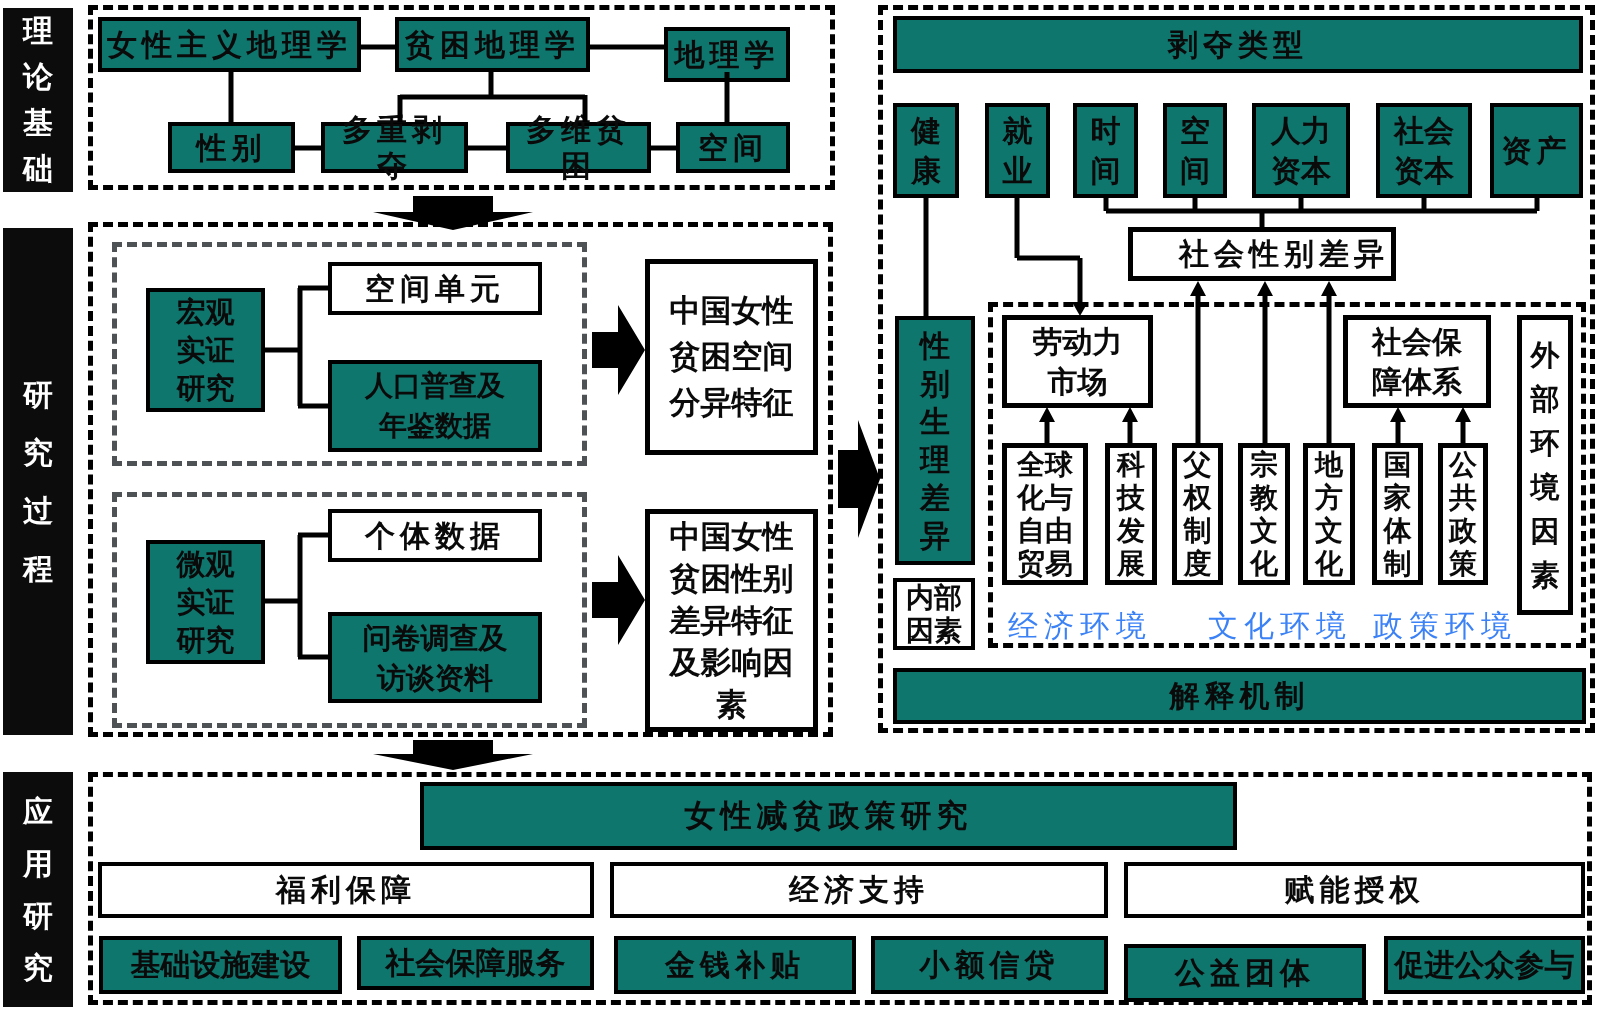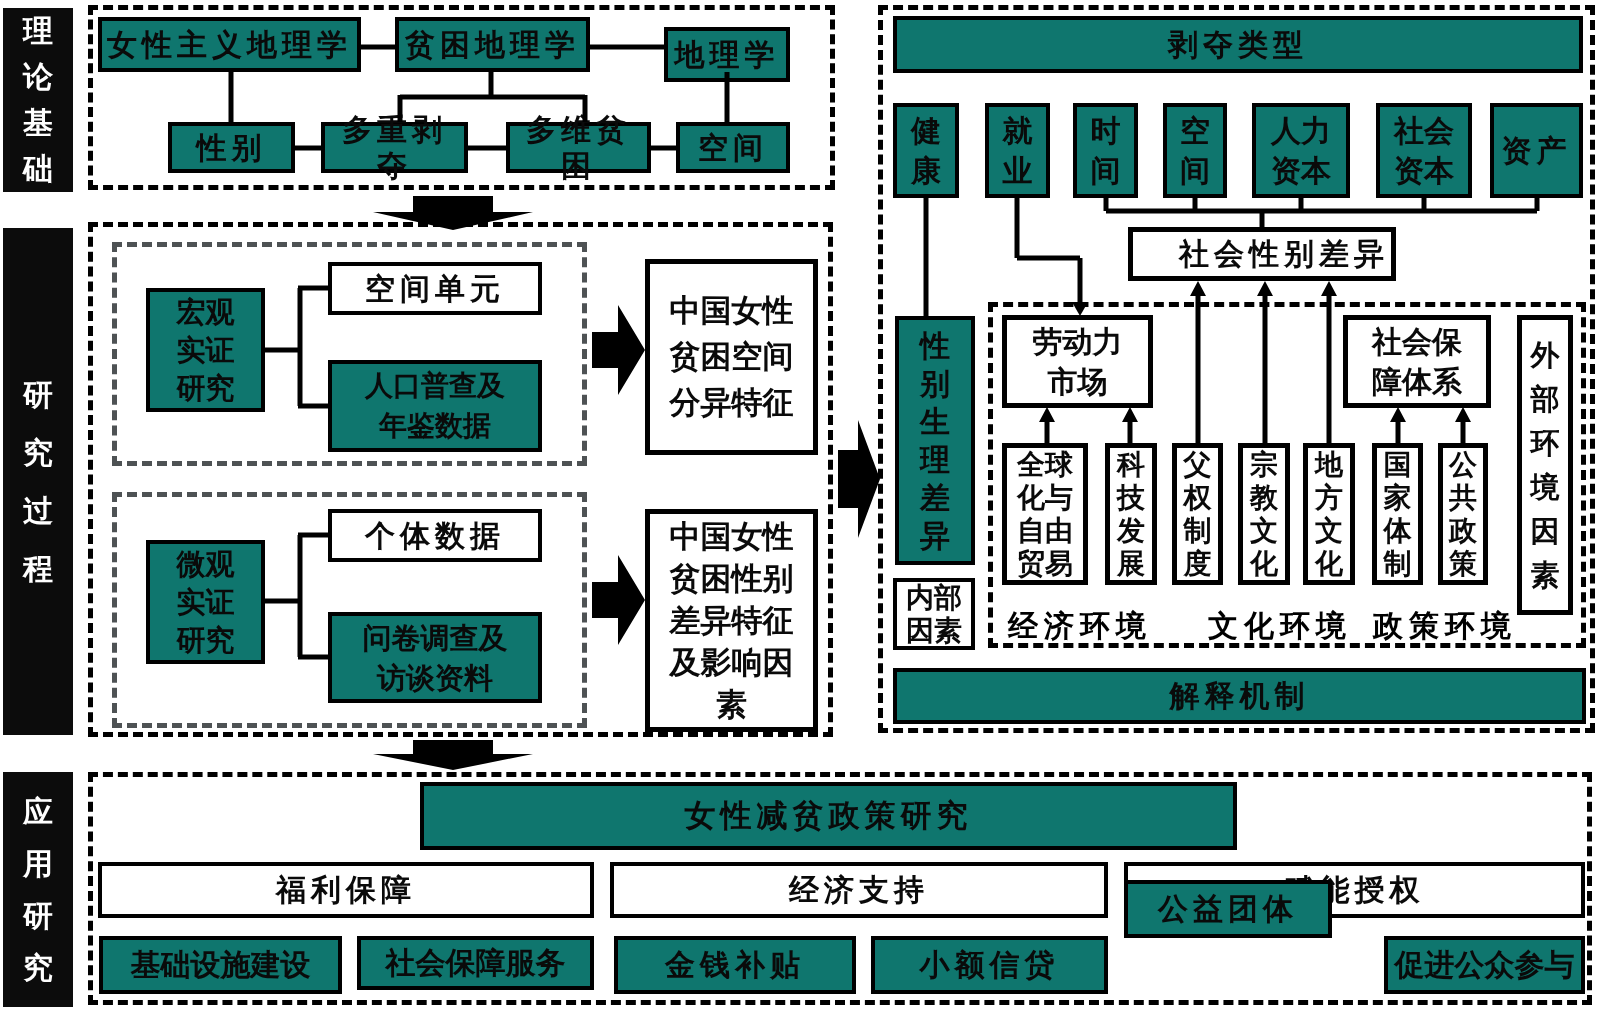--- a/index.html
+++ b/index.html
@@ -20,21 +20,21 @@
     border:4px solid #000000;z-index:10;
     display:flex;align-items:center;justify-content:center;text-align:center;
     font-weight:bold;font-size:30px;color:#0a0a0a;line-height:1.2;
     white-space:pre-line;
   }
   .b5{border-width:5px;}
   .gray{background:#0f766e;}
   .white{background:#ffffff;}
   .ls{letter-spacing:5px;}
   .lbl{
-    z-index:10;font-weight:bold;font-size:30px;color:#000000;
+    z-index:10;font-weight:normal;font-size:30px;color:#3b82f6;
     letter-spacing:6px;text-align:center;
   }
   #wires{position:absolute;left:0;top:0;z-index:20;pointer-events:none;}
 </style>
 </head>
 <body>
 
 <div class="abs bar" style="left:3px;top:8px;width:70px;height:184px;line-height:46px;">理
 论
 基
@@ -151,21 +151,21 @@
 
 <div class="abs sect" style="left:88px;top:772px;width:1504px;height:233px;"></div>
 <div class="abs box gray ls" style="left:420px;top:782px;width:817px;height:68px;font-size:31px;">女性减贫政策研究</div>
 <div class="abs box white ls" style="left:98px;top:862px;width:496px;height:56px;">福利保障</div>
 <div class="abs box white ls" style="left:610px;top:862px;width:498px;height:56px;">经济支持</div>
 <div class="abs box white ls" style="left:1124px;top:862px;width:461px;height:56px;">赋能授权</div>
 <div class="abs box gray" style="left:99px;top:936px;width:243px;height:58px;">基础设施建设</div>
 <div class="abs box gray" style="left:357px;top:936px;width:237px;height:54px;">社会保障服务</div>
 <div class="abs box gray ls" style="left:614px;top:936px;width:242px;height:58px;">金钱补贴</div>
 <div class="abs box gray ls" style="left:871px;top:936px;width:237px;height:58px;">小额信贷</div>
-<div class="abs box gray ls" style="left:1124px;top:880px;width:208px;height:58px;">公益团体</div>
+<div class="abs box gray ls" style="left:1124px;top:944px;width:242px;height:58px;">公益团体</div>
 <div class="abs box gray" style="left:1384px;top:936px;width:201px;height:58px;">促进公众参与</div>
 
 <svg id="wires" width="1600" height="1011" viewBox="0 0 1600 1011">
   <g stroke="#000000" stroke-width="5" fill="none">
 
     <path d="M361,47 H395"></path>
       <path d="M590,47 H664"></path>
     <path d="M231,72 V122"></path>
       <path d="M491,72 V97"></path>
     <path d="M400,97 H585"></path>

